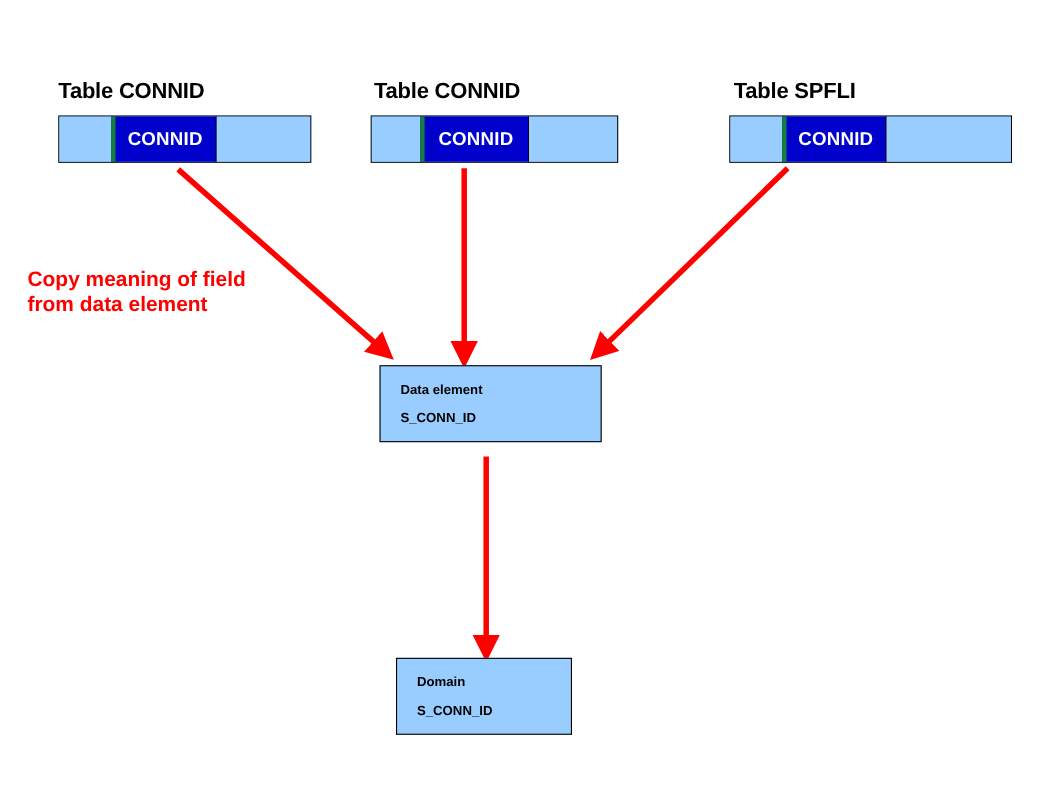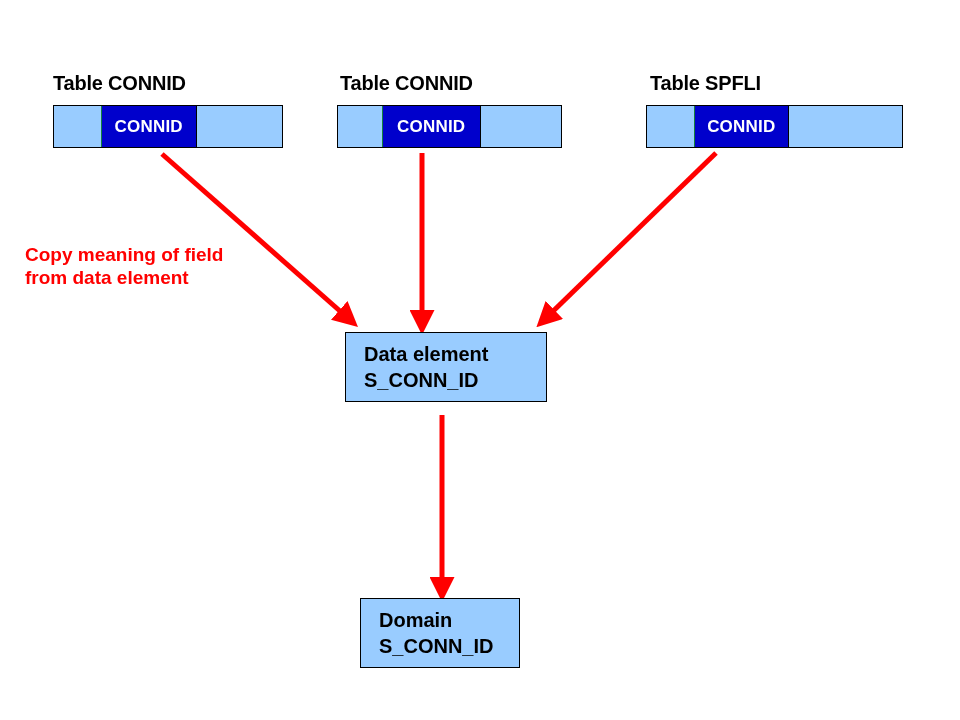--- a/index.html
+++ b/index.html
@@ -39,21 +39,21 @@
   }
 
   .cell {
     box-sizing: border-box;
     height: 100%;
     background: #99ccff;
   }
   .cell.plain { }
   .cell.key {
     background: #0000cc;
-    border-left: 1px solid #15803d;
+    border-left: 4px solid #15803d;
     border-right: 1px solid #000000;
     color: #ffffff;
     font-size: 17px;
     font-weight: bold;
     display: flex;
     align-items: center;
     justify-content: center;
     letter-spacing: 0.2px;
   }
 
@@ -62,21 +62,21 @@
     position: absolute;
     background: #99ccff;
     border: 1px solid #000000;
     box-sizing: border-box;
     display: flex;
     flex-direction: column;
     justify-content: center;
     padding-left: 18px;
   }
   .entity-line {
-    font-size: 20px;
+    font-size: 12px;
     font-weight: bold;
     color: #000000;
     line-height: 26px;
     white-space: nowrap;
   }
 
   
   .annotation {
     position: absolute;
     color: #ff0000;
@@ -124,21 +124,21 @@
 
   <div class="table-group" style="left:337px; top:72px; width:228px; height:78px;">
     <div class="table-title" style="left:3px;">Table CONNID</div>
     <div class="table-row" style="left:0px; top:33px; width:225px; height:43px;">
       <div class="cell plain" style="width:44px;"></div>
       <div class="cell key" style="width:100px;">CONNID</div>
       <div class="cell plain" style="width:81px;"></div>
     </div>
   </div>
 
-  <div class="table-group" style="left:646px; top:72px; width:260px; height:78px;">
+  <div class="table-group" style="left:663px; top:72px; width:260px; height:78px;">
     <div class="table-title" style="left:4px;">Table SPFLI</div>
     <div class="table-row" style="left:0px; top:33px; width:257px; height:43px;">
       <div class="cell plain" style="width:47px;"></div>
       <div class="cell key" style="width:96px;">CONNID</div>
       <div class="cell plain" style="width:114px;"></div>
     </div>
   </div>
 
   <div class="annotation" style="left:25px; top:243px;">
     <div>Copy meaning of field</div>

